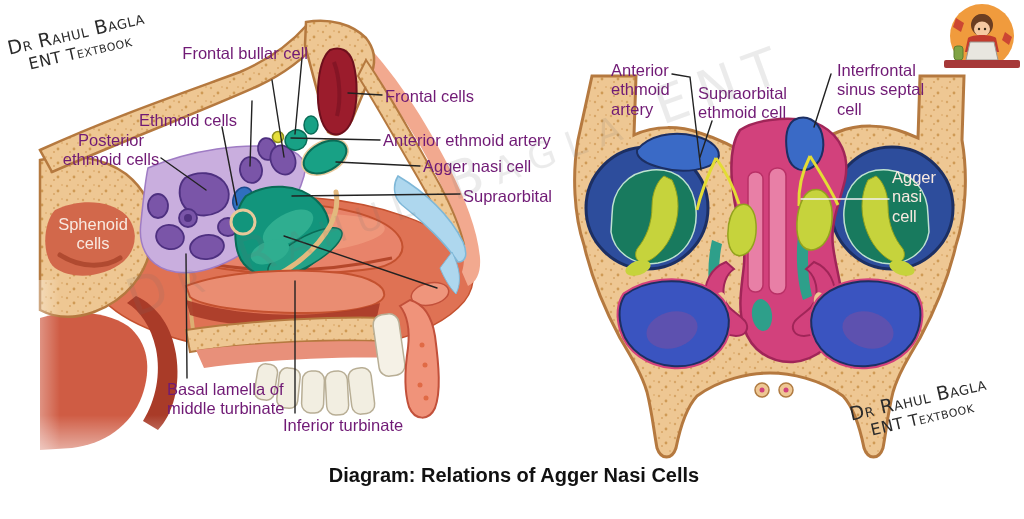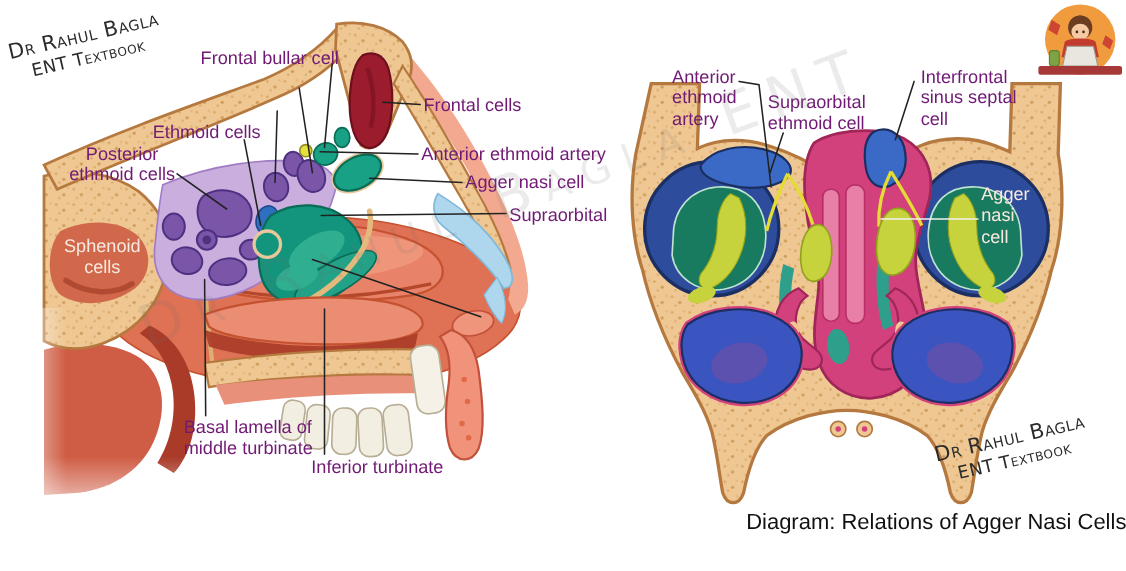--- a/index.html
+++ b/index.html
@@ -3,22 +3,22 @@
 <meta charset="utf-8">
 <style>
   html,body{margin:0;padding:0;background:#ffffff;}
   .stage{position:relative;width:1024px;height:519px;overflow:hidden;background:#fff;
          font-family:"Liberation Sans",sans-serif;}
   .art{position:absolute;left:0;top:0;}
   .lbl{position:absolute;font-size:16.5px;line-height:1.18;color:#701a75;white-space:normal;}
   .ra{text-align:right;}
   .ce{text-align:center;}
   .wt{color:#f8e9e0;}
-  .caption{position:absolute;left:4px;right:0;top:464px;text-align:right;font-size:20px;
-           font-weight:normal;color:#111;}
+  .caption{position:absolute;left:4px;right:0;top:464px;text-align:center;font-size:20px;
+           font-weight:bold;color:#111;}
   .brand{position:absolute;font-family:"DejaVu Sans",sans-serif;font-variant:small-caps;
          color:#2b2b2b;text-align:center;transform:rotate(-13deg);line-height:1.15;
          letter-spacing:0.5px;}
   .brand .l1{font-size:19px;display:block;}
   .brand .l2{font-size:16px;display:block;}
   .wm{position:absolute;left:118px;top:272px;transform:rotate(-20deg);transform-origin:left top;
       font-family:"DejaVu Sans",sans-serif;font-variant:small-caps;font-size:52px;
       letter-spacing:12px;color:#6f6f6f;opacity:0.13;white-space:nowrap;}
   .logo{position:absolute;left:942px;top:0px;width:80px;height:80px;}
 </style>

